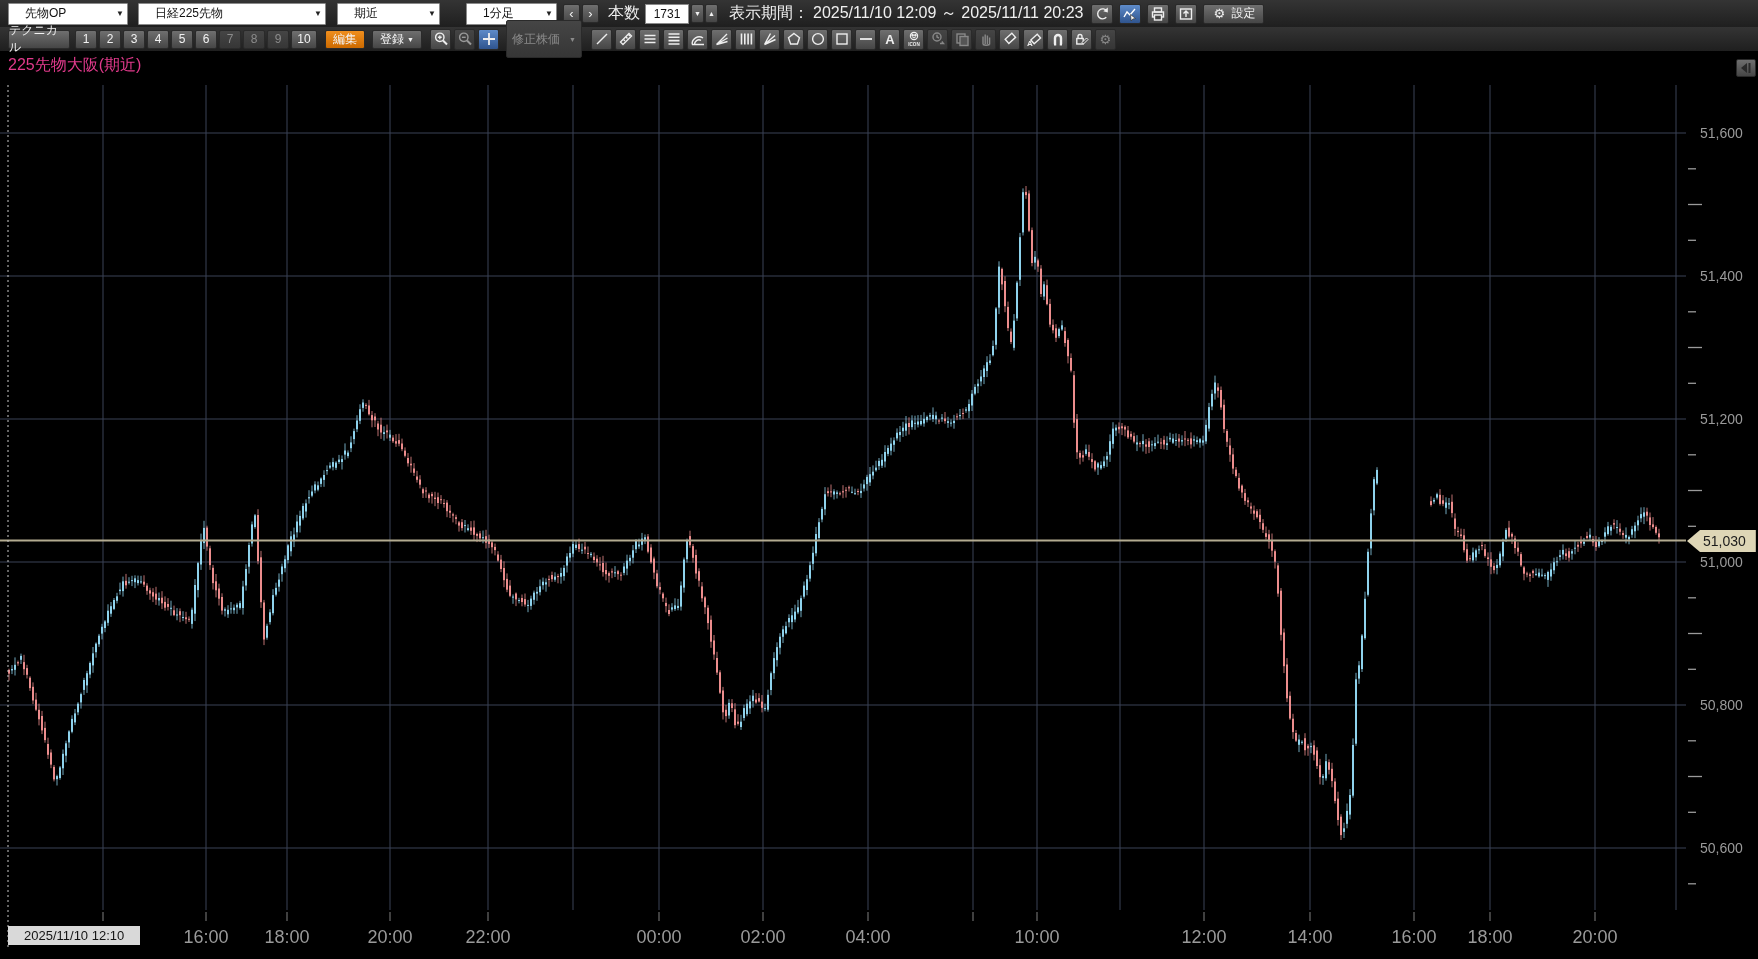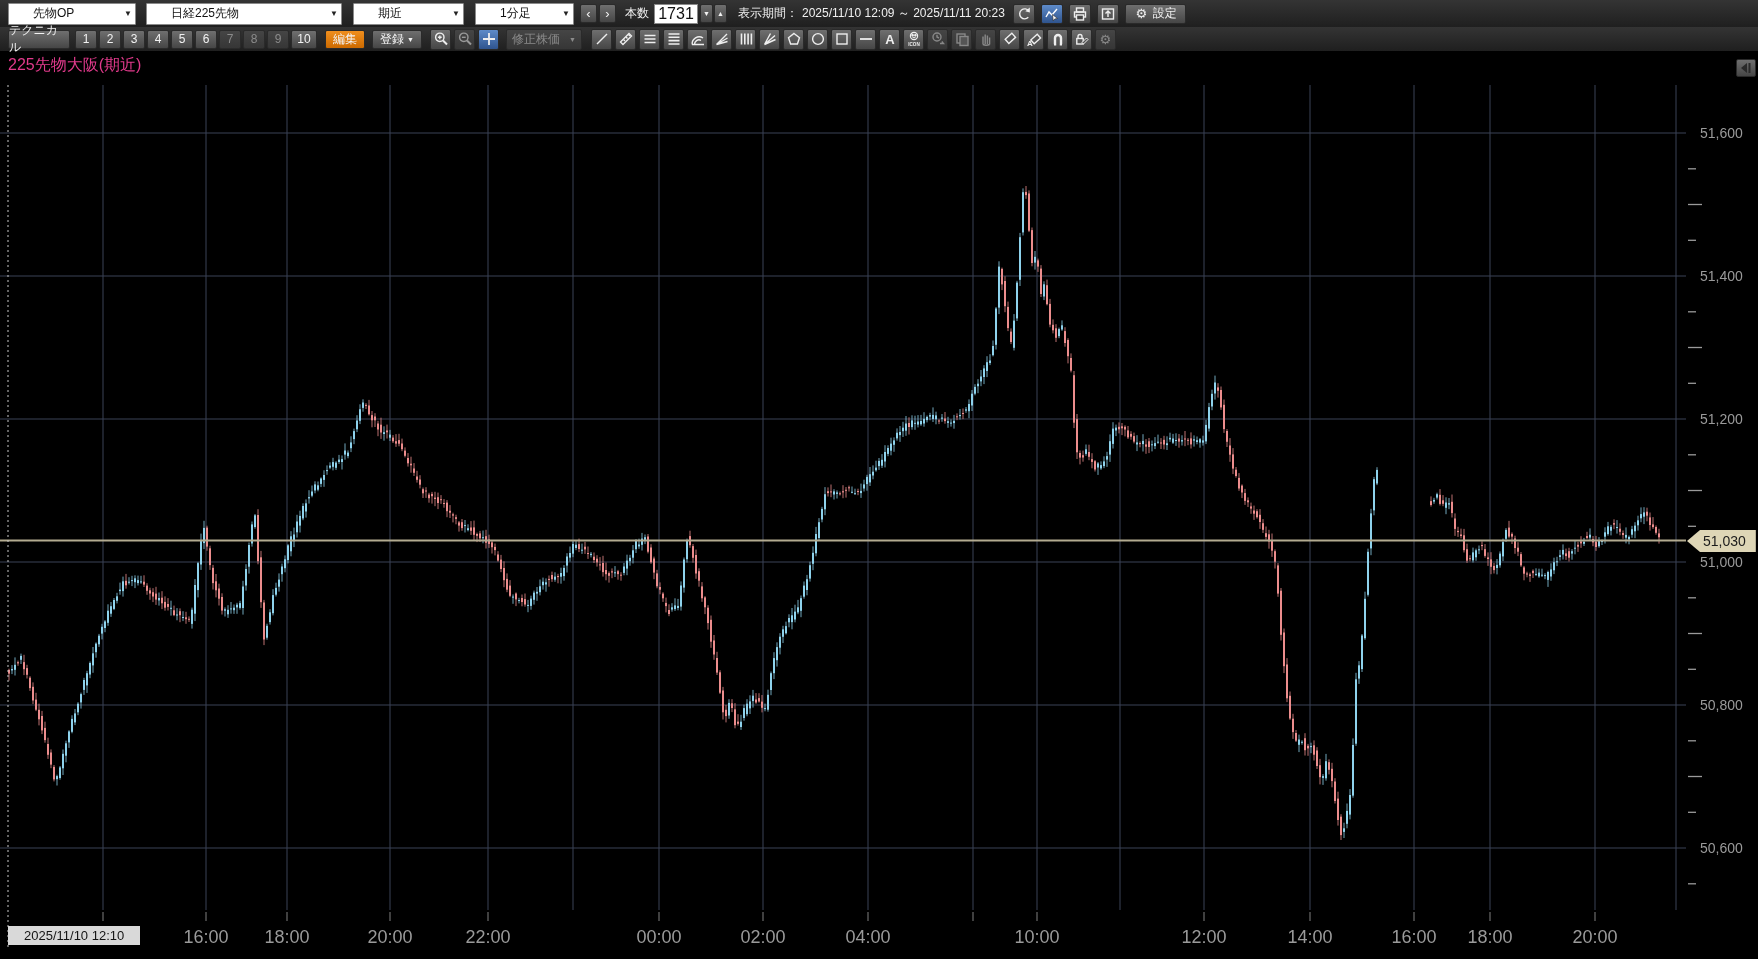--- a/index.html
+++ b/index.html
@@ -2,31 +2,31 @@
 <html><head>
 <meta charset="utf-8">
 <style>
   html,body{margin:0;padding:0;background:#000;width:1758px;height:959px;overflow:hidden;
     font-family:"Liberation Sans","DejaVu Sans",sans-serif;-webkit-font-smoothing:antialiased;}
   .toolbar{position:absolute;left:0;width:1758px;display:flex;align-items:center;
     background:linear-gradient(#343434,#1f1f1f);z-index:5;}
   #row1{top:0;height:27px;border-bottom:1px solid #141414;}
   #row2{top:27px;height:24px;border-bottom:1px solid #000;}
   .sel{height:20px;background:#fff;border:1px solid #8a8a8a;border-radius:1px;color:#111;
-    font-size:12px;display:flex;align-items:center;justify-content:space-between;padding:0 3px 0 24px;cursor:default;}
+    font-size:12px;display:flex;align-items:center;justify-content:space-between;padding:0 3px 0 16px;cursor:default;}
   .sel .arr{font-size:8px;color:#222;margin-left:4px;}
   .tbtn{background:linear-gradient(#6f6f6f,#464646);border:1px solid #2a2a2a;border-radius:2px;
     color:#f2f2f2;font-size:12px;display:flex;align-items:center;justify-content:center;
     height:19px;box-sizing:border-box;cursor:default;}
   .dim{background:linear-gradient(#454545,#363636);color:#8b8b8b;border-color:#2a2a2a;}
   .orange{background:linear-gradient(#f08f1e,#cc6a00);}
   .blue{background:linear-gradient(#5e8bc9,#2f548e);}
-  .lbl{color:#f0f0f0;font-size:12px;white-space:nowrap;}
+  .lbl{color:#f0f0f0;font-size:16px;white-space:nowrap;}
   .num-input{width:42px;height:18px;background:#fff;border:1px solid #8a8a8a;color:#111;
-    font-size:16px;text-align:center;padding:0;}
+    font-size:12px;text-align:center;padding:0;}
   .spin{width:13px;height:19px;font-size:7px;}
   .icnbtn{width:22px;height:20px;}
   .tool{width:21px;height:21px;}
   #chart-labels div{position:absolute;}
   .ylab{color:#9a9a9a;font-size:14px;font-family:"Liberation Sans","DejaVu Sans",sans-serif;}
   .xlab{color:#9a9a9a;font-size:18px;transform:translateX(-50%);}
   .title{color:#e23a8c;font-size:16px;}
   .datebox{background:#d9d9d9;color:#141414;font-size:13px;padding:2px 16px;}
   .pricebox{background:#ded6b6;color:#1b1b1b;font-size:14px;padding:3px 10px 3px 16px;
     clip-path:polygon(0 50%,13px 0,100% 0,100% 100%,13px 100%);}
@@ -1205,21 +1205,21 @@
       <span class="arr">▼</span>
   </div>
   <div class="sel" style="margin-left:10px;width:167px">
     <span>日経225先物</span>
       <span class="arr">▼</span>
   </div>
   <div class="sel" style="margin-left:11px;width:82px">
     <span>期近</span>
       <span class="arr">▼</span>
   </div>
-  <div class="sel" style="margin-left:11px;width:70px">
+  <div class="sel" style="margin-left:26px;width:70px">
     <span>1分足</span>
       <span class="arr">▼</span>
   </div>
   <div class="tbtn" style="margin-left:6px;width:17px;font-size:13px">
     <span>‹</span>
   </div>
   <div class="tbtn" style="margin-left:2px;width:17px;font-size:13px">
     <span>›</span>
   </div>
   <span class="lbl" style="margin-left:9px">本数</span>
@@ -1304,21 +1304,21 @@
           <path d="M10 9.5 L14 13.5" stroke-width="2"></path>
           <path d="M4.9 6.3 H8.7"></path>
         </svg>
       </div>
       <div class="tbtn tool blue">
         <svg width="16" height="16" viewBox="0 0 16 16" fill="none" stroke="#eee" stroke-width="1.4">
           <path d="M8 2 V14 M2 8 H14" stroke-width="1.8"></path>
         </svg>
       </div>
     </div>
-  <div class="tbtn dim" style="margin-left:7px;width:76px;height:21px;justify-content:space-between;padding:0 5px">
+  <div class="tbtn dim" style="margin-left:7px;width:76px;height:38px;justify-content:space-between;padding:0 5px">
     <span style="font-size:12px">修正株価</span>
     <span style="font-size:7px">▼</span>
   </div>
   <div id="tools" style="display:flex;margin-left:9px;gap:3px">
       <div class="tbtn tool">
         <svg width="16" height="16" viewBox="0 0 16 16" fill="none" stroke="#eee" stroke-width="1.4">
           <path d="M3 13 L13 3"></path>
         </svg>
       </div>
       <div class="tbtn tool">

